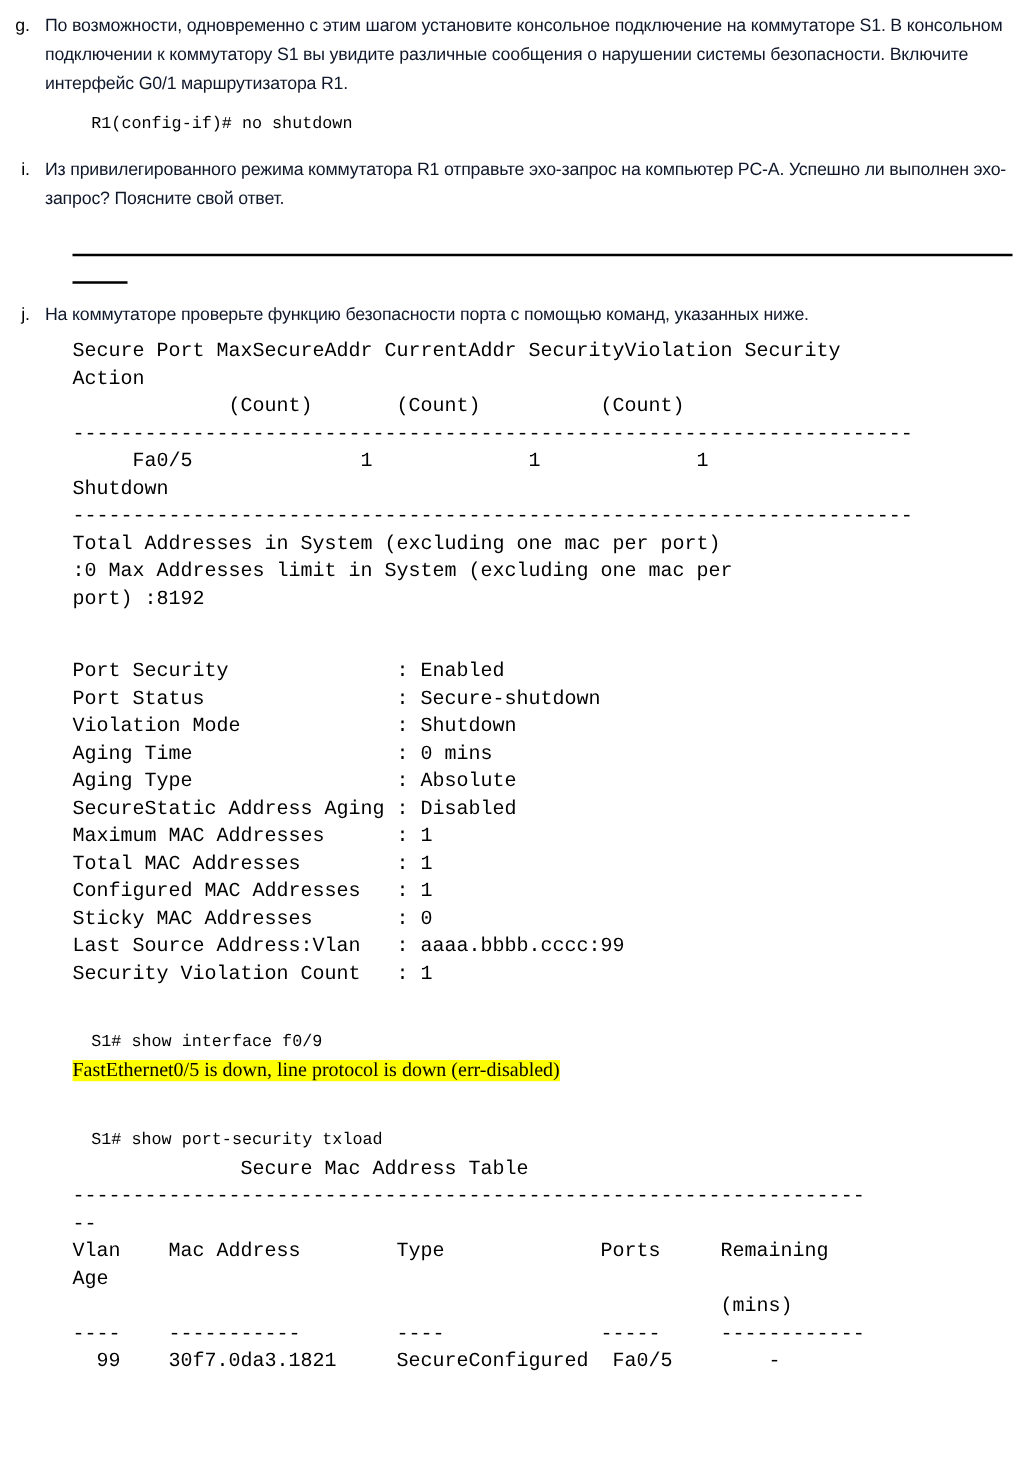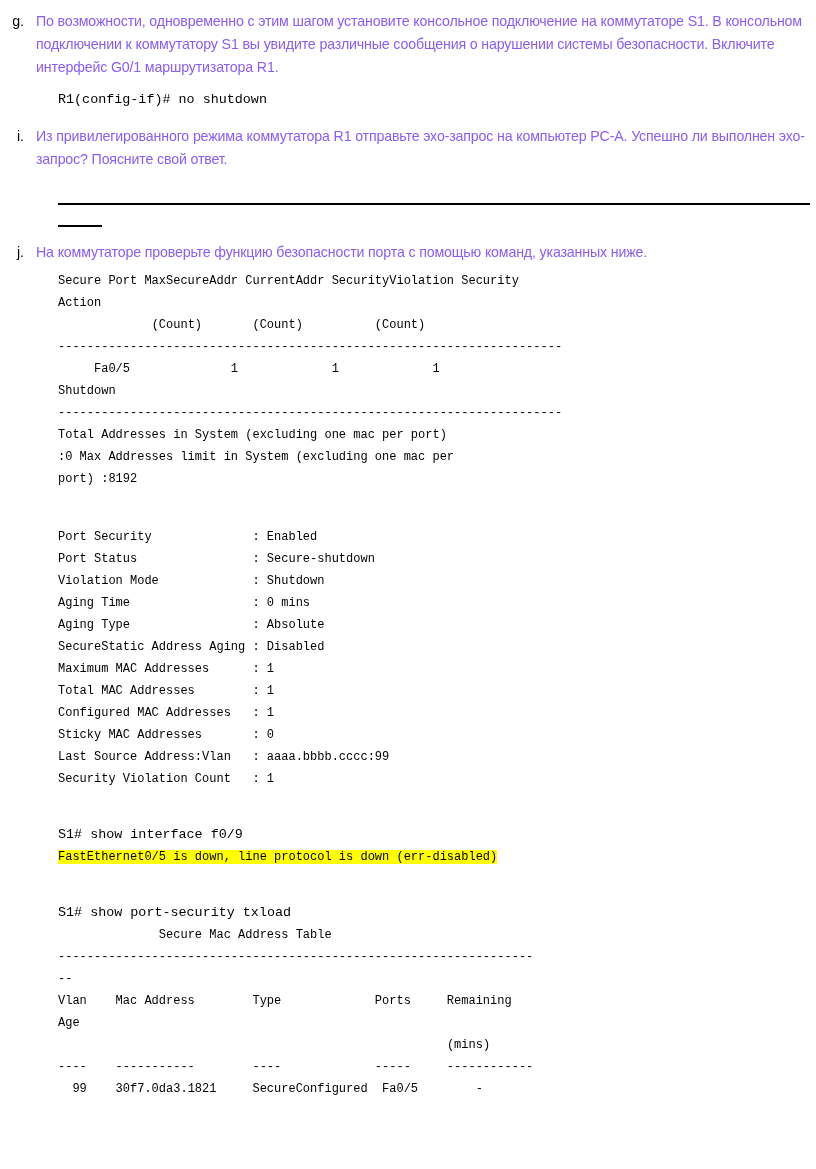--- a/index.html
+++ b/index.html
@@ -37,46 +37,47 @@
     font-family: "Liberation Sans", sans-serif;
     font-size: 14.2px;
     line-height: 23px;
     color: #000;
   }
   .item-body {
     flex: 1;
     font-family: "Liberation Sans", sans-serif;
     font-size: 14.2px;
     line-height: 23px;
-    color: #8b5cf6;
+    color: #0f172a;
     letter-spacing: -0.15px;
   }
 
   
   .mono {
     font-family: "Liberation Mono", "DejaVu Sans Mono", monospace;
-    font-size: 12px;
+    font-size: 16px;
     line-height: 22px;
     color: #000;
     white-space: pre-wrap;
     margin-left: 58px;
     letter-spacing: 0px;
   }
   .mono-cmd {
     font-family: "Liberation Mono", "DejaVu Sans Mono", monospace;
     font-size: 13.4px;
     line-height: 22px;
     margin-left: 58px;
     white-space: pre;
   }
-  .mono-cmd .prompt { font-weight: normal; }
+  .mono-cmd .prompt { font-weight: normal; margin-left: 15px; }
   .mono-cmd .cmd { font-weight: normal; margin-top: 36px; }
 
   .hl {
     background: #ffff00;
+    font-family: Liberation Serif, serif;
   }
 
   
   .answer-line-long {
     margin-left: 58px;
     width: 752px;
     border-bottom: 2.2px solid #000;
     height: 0;
   }
   .answer-line-short {

